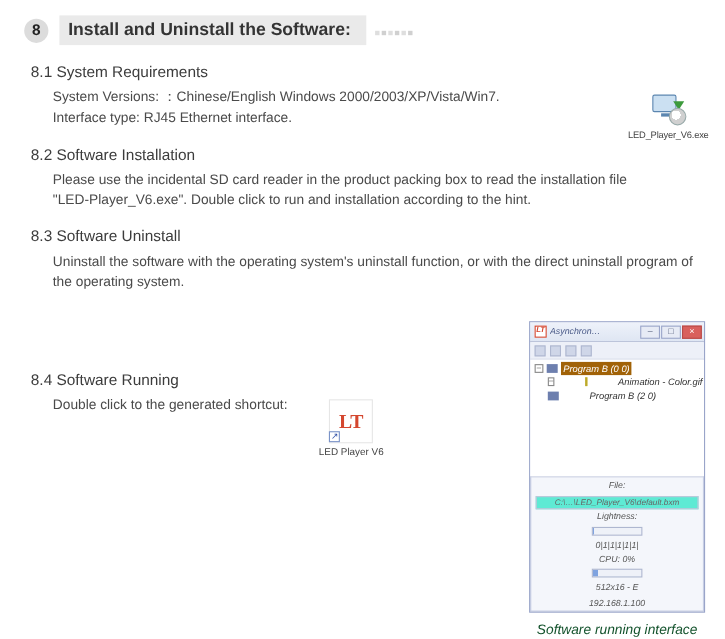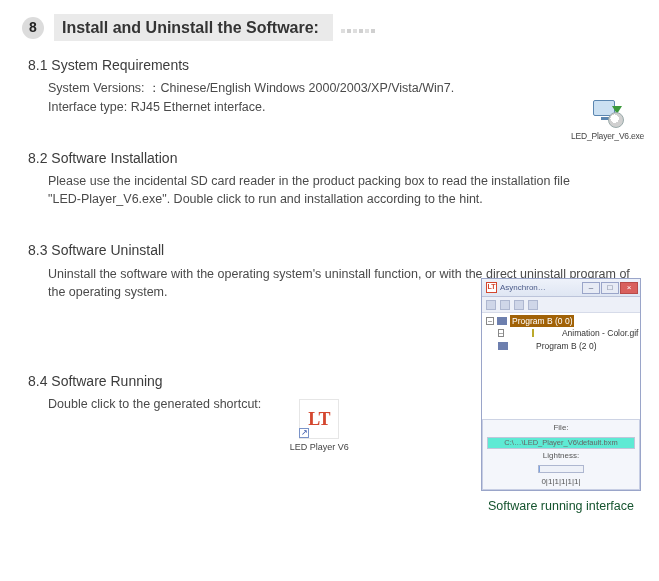--- a/index.html
+++ b/index.html
@@ -52,25 +52,25 @@
     font-size: 14px;
     color: #3c3c3c;
     margin-bottom: 4px;
   }
   .para {
     font-size: 12.5px;
     color: #4a4a4a;
     margin-left: 20px;
     margin-right: 10px;
   }
-  .sub + .sub { margin-top: 32px; }
+  .sub + .sub { margin-top: 14px; }
   .installer-wrap {
     position: absolute;
     right: 16px;
-    top: 100px;
+    top: 86px;
     text-align: right;
     width: 72px;
   }
   .installer-icon {
     width: 34px; height: 28px;
     margin: 0 auto 2px;
     position: relative;
   }
   .monitor {
     position: absolute; left: 3px; top: 0;
@@ -125,22 +125,23 @@
     width: 10px; height: 10px;
     background: #fff;
     border: 1px solid #7a93c8;
     font-size: 8px; color:#3252a8;
     display:flex; align-items:center; justify-content:center;
   }
   .shortcut-label { font-size: 9px; color:#444; }
   .right-col {
     position: absolute;
     right: 18px;
-    top: 278px;
+    top: 292px;
     width: 160px;
+    font-style: italic;
   }
   .app-window {
     width: 160px;
     border: 1px solid #9aa5c9;
     background: #f4f6fb;
     font-size: 8.5px;
     color: #333;
     box-shadow: 0 0 0 1px #c7cee4 inset;
   }
   .app-titlebar {
@@ -316,16 +317,22 @@
     <div class="app-status">
       <div class="stat-line">
         <span>File:</span>
         <div class="pathbox">C:\…\LED_Player_V6\default.bxm</div>
       </div>
       <div class="stat-line">
         <span>Lightness:</span>
         <div class="bar"></div>
         <span>0|1|1|1|1|1|</span>
       </div>
+      <div class="stat-line">
+        <span>CPU: 0%</span>
+        <div class="bar l2"></div>
+        <span>512x16 - E</span>
+        <span>192.168.1.100</span>
+      </div>
     </div>
   </div>
   <div class="caption">Software running interface</div>
 </div>
 
 </body></html>

